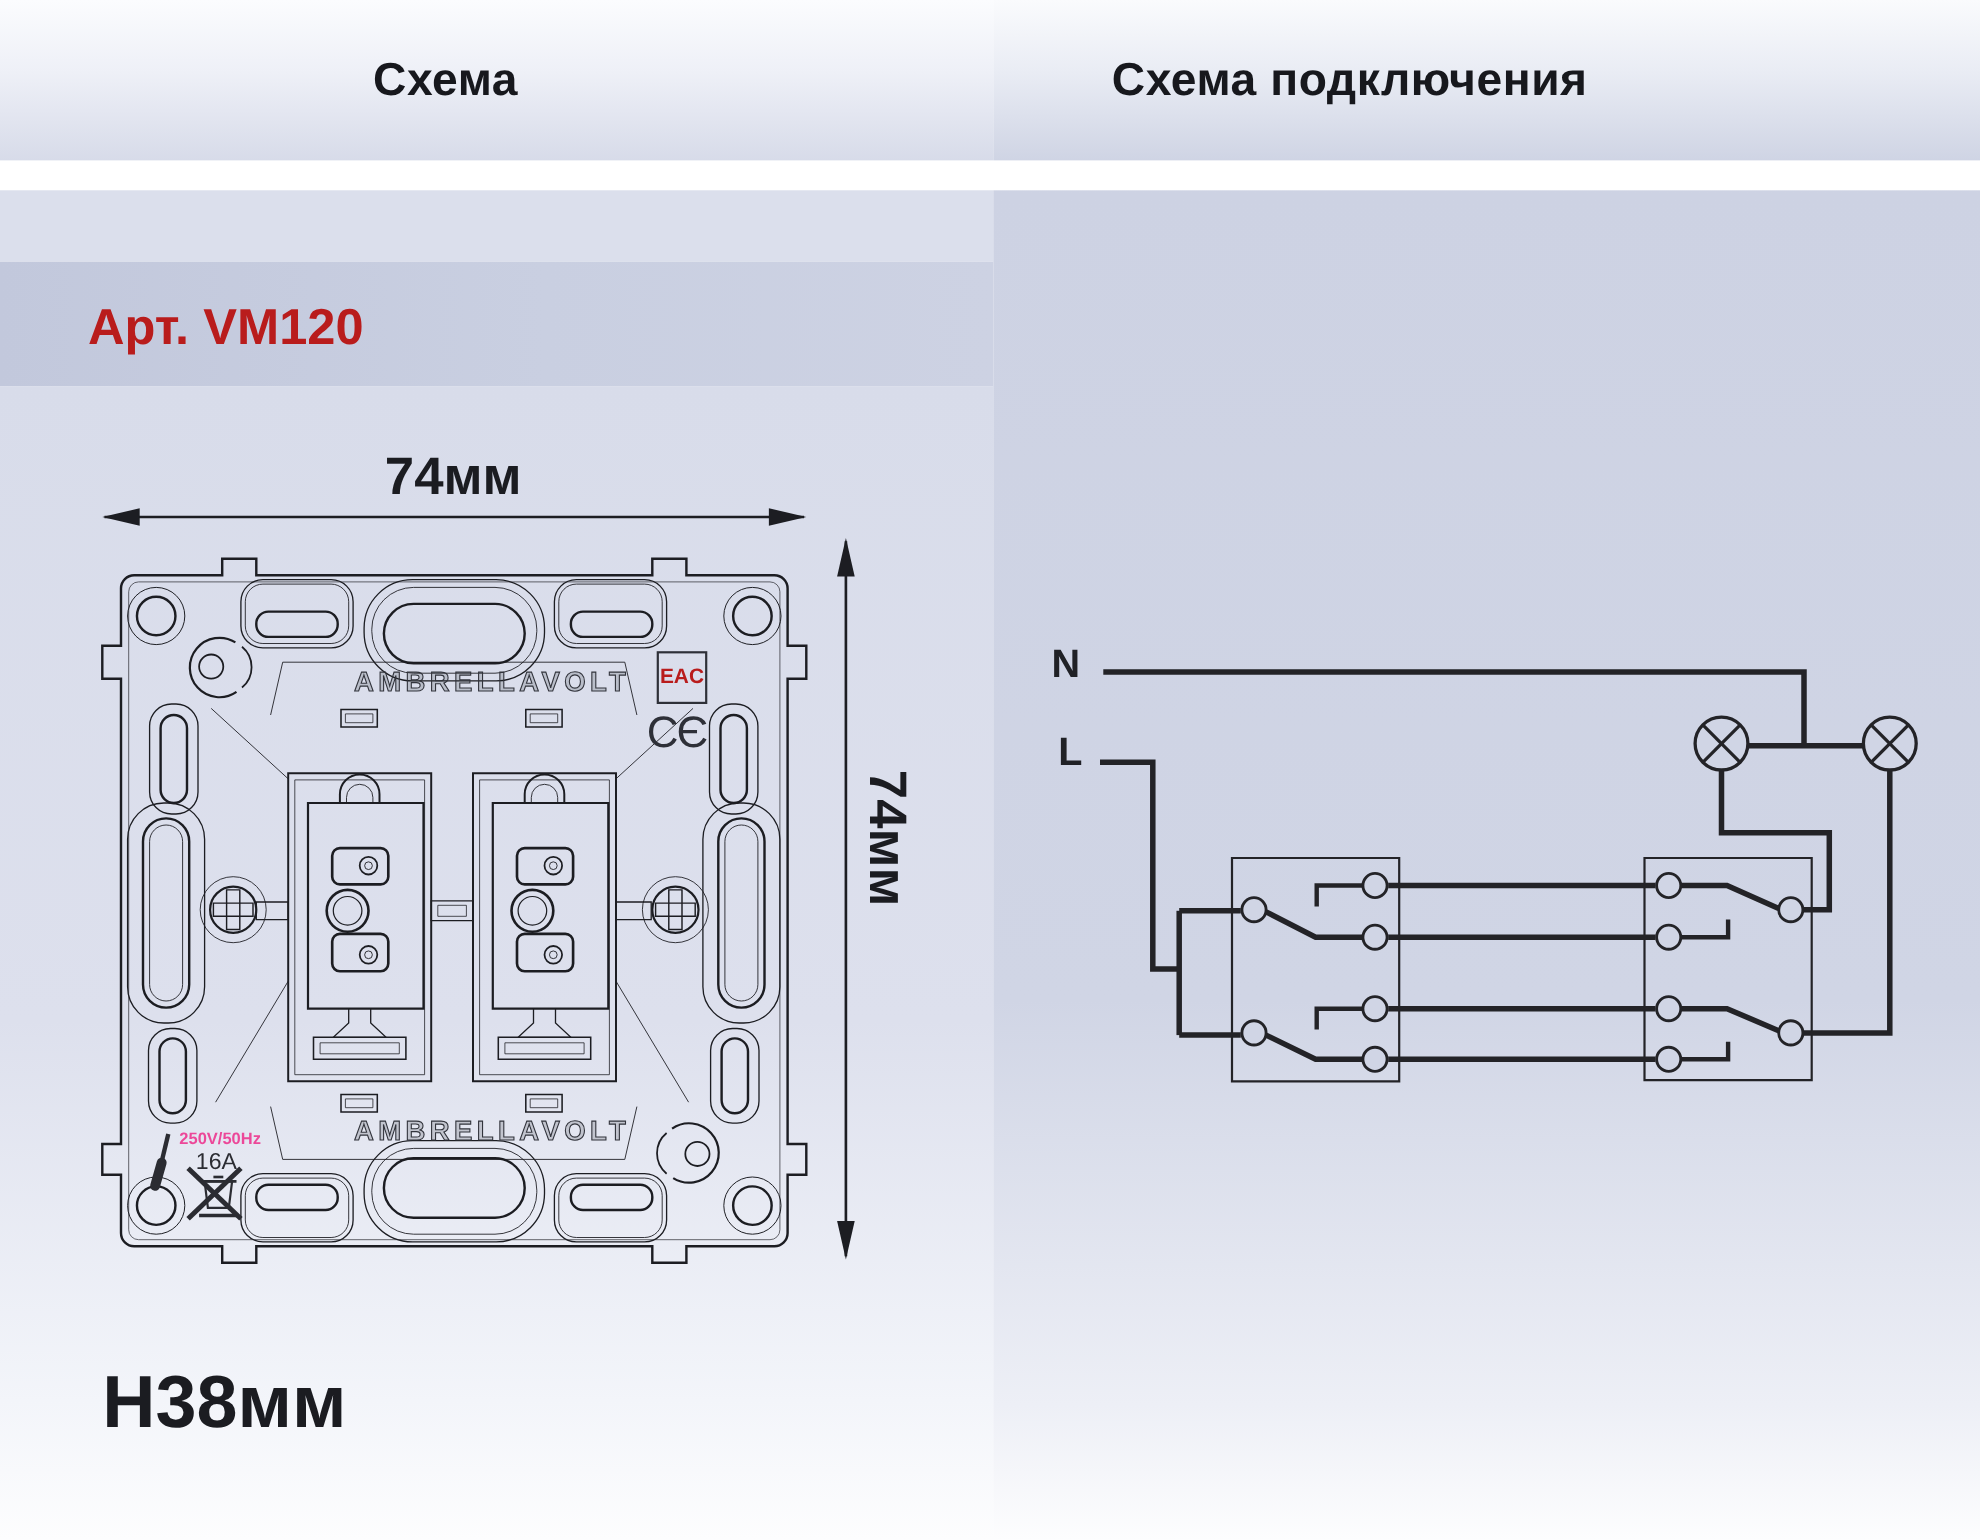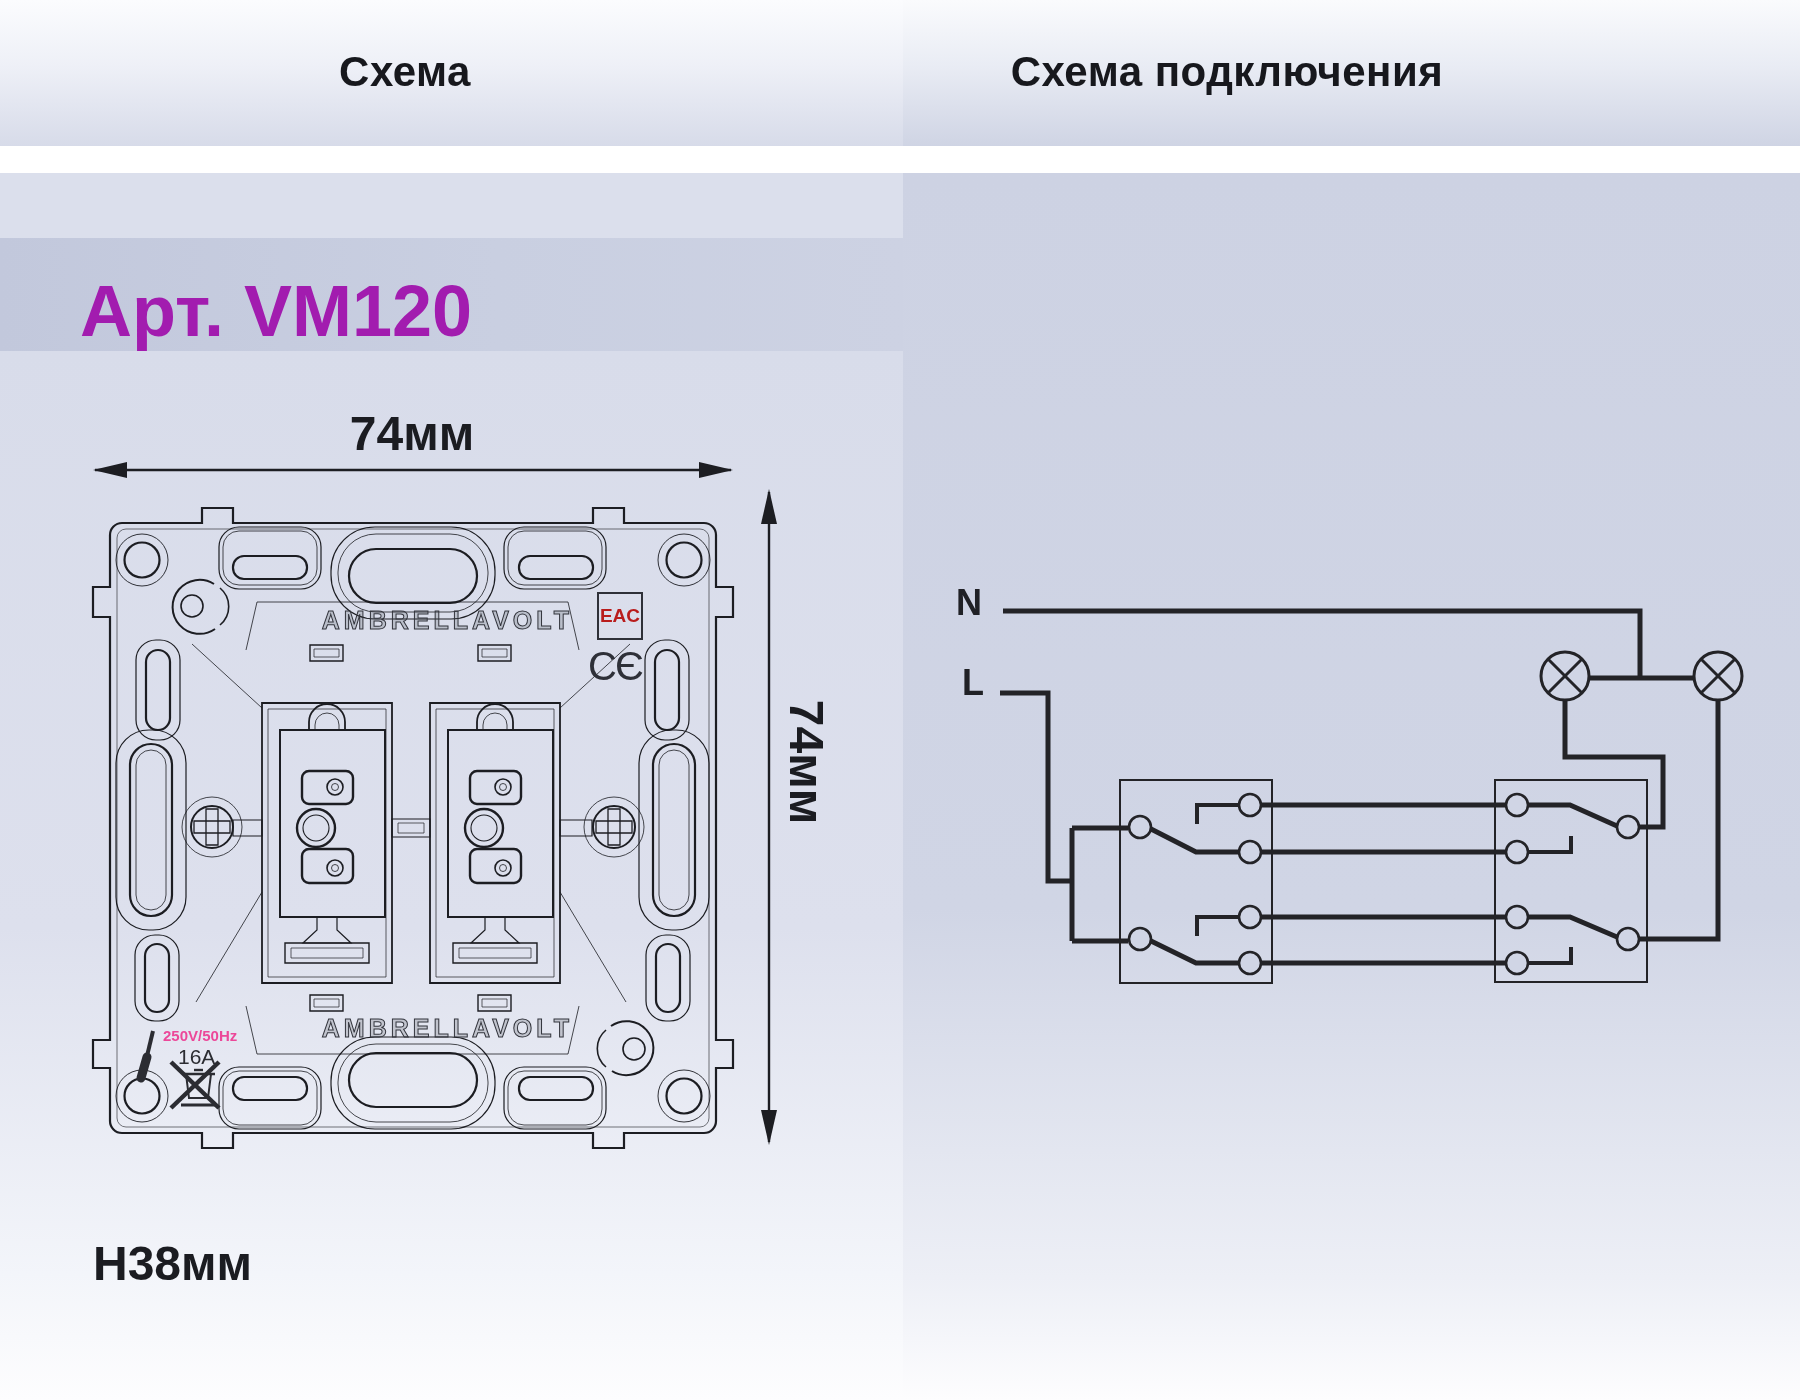--- a/index.html
+++ b/index.html
@@ -17,26 +17,26 @@
     background:linear-gradient(90deg,#c2c8dc 0%,#c9cfe1 55%,#cdd2e3 100%);}
   .left-main{left:0;top:351px;width:903px;height:1049px;
     background:linear-gradient(#d8dcea 0%,#dde0ed 55%,#f3f5fa 88%,#fdfdfe 100%);}
   .right-main{left:903px;top:173px;width:897px;height:1227px;
     background:linear-gradient(#cdd2e3 0%,#d0d5e5 60%,#edeff6 90%,#fdfdfe 100%);}
   
   .title{top:48px;height:48px;font-size:42px;font-weight:600;text-align:center;
     color:#17181d;letter-spacing:.5px;}
   .title-left{left:0;width:790px;margin-left:10px;}
   .title-right{left:949px;width:556px;}
-  .art-label{left:80px;top:270px;font-size:72px;font-weight:600;color:#a21caf;}
+  .art-label{left:80px;top:270px;font-size:46px;font-weight:600;color:#b91c1c;}
   .dim-h{left:312px;top:406px;width:200px;text-align:center;
     font-size:48px;font-weight:600;}
   .dim-v{left:806px;top:762px;transform:translate(-50%,-50%) rotate(90deg);
     font-size:48px;font-weight:600;white-space:nowrap;}
-  .depth{left:93px;top:1236px;font-size:48px;font-weight:600;}
+  .depth{left:93px;top:1236px;font-size:67px;font-weight:600;}
   .nl{font-size:36px;font-weight:700;color:#202126;}
   .n-lab{left:956px;top:582px;}
   .l-lab{left:962px;top:662px;}
   
   .brand{width:320px;text-align:right;font-size:25px;font-weight:700;
     letter-spacing:4px;color:rgba(40,42,50,.18);
     -webkit-text-stroke:1px #32343c;white-space:nowrap;}
   .brand-top{left:253px;top:606px;}
   .brand-bottom{left:253px;top:1014px;}
   .eac-box{left:597px;top:592px;width:42px;height:44px;border:2.4px solid #2e3038;

